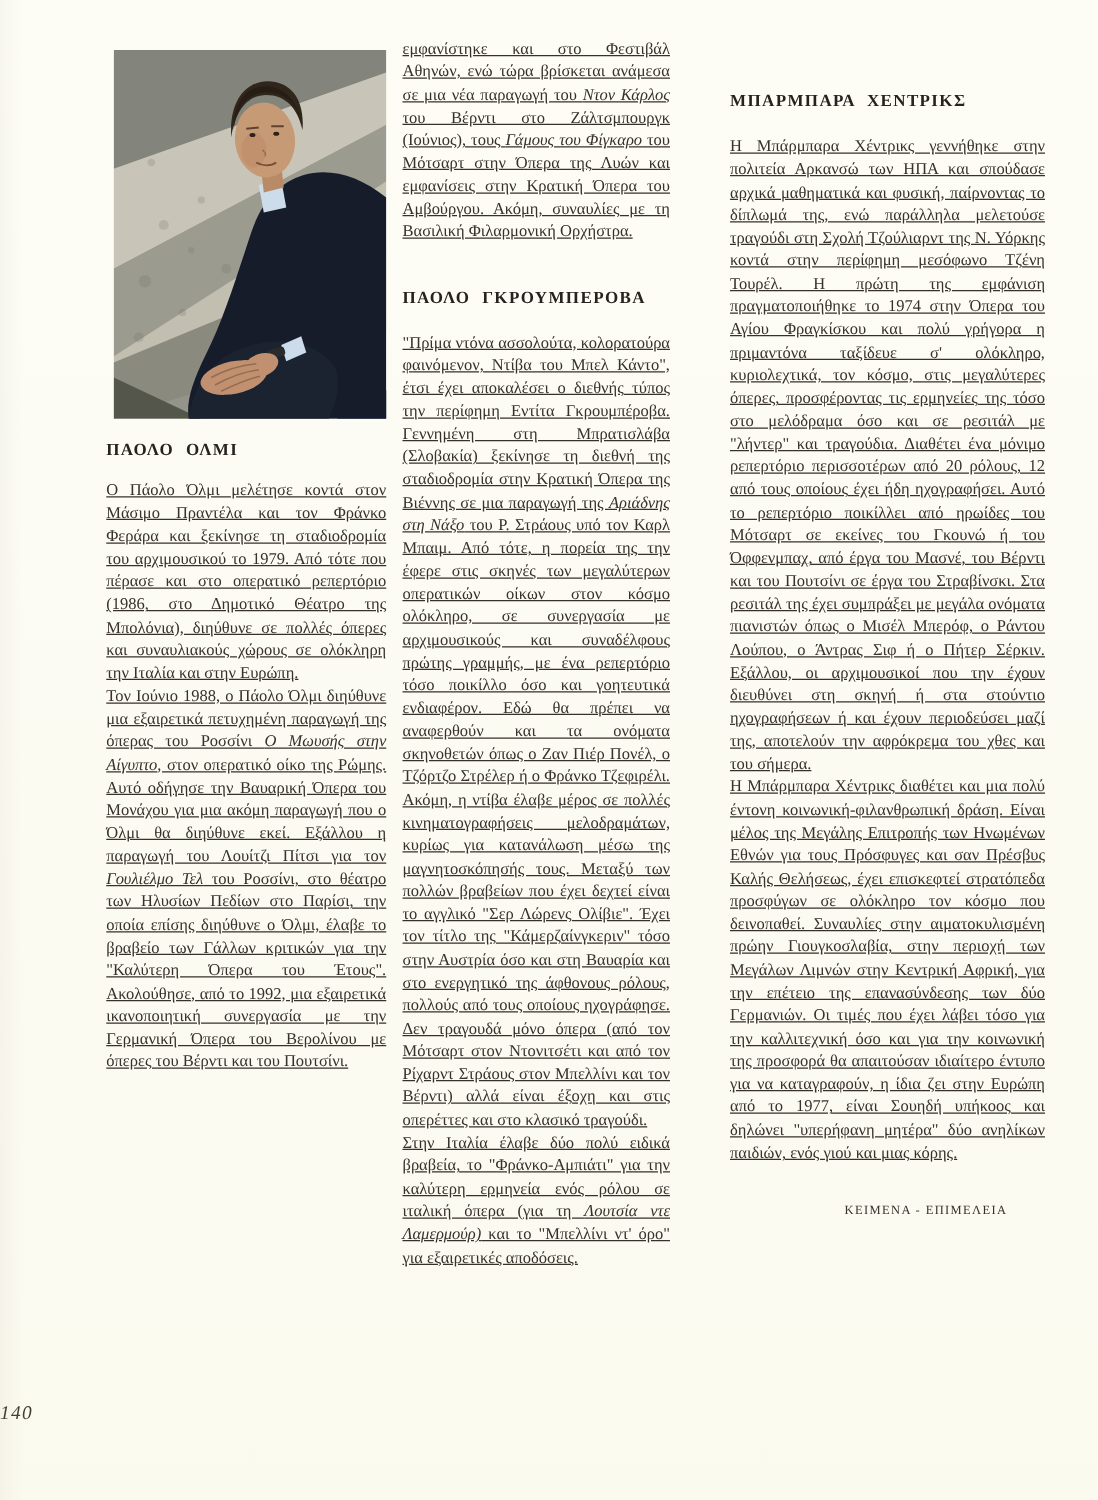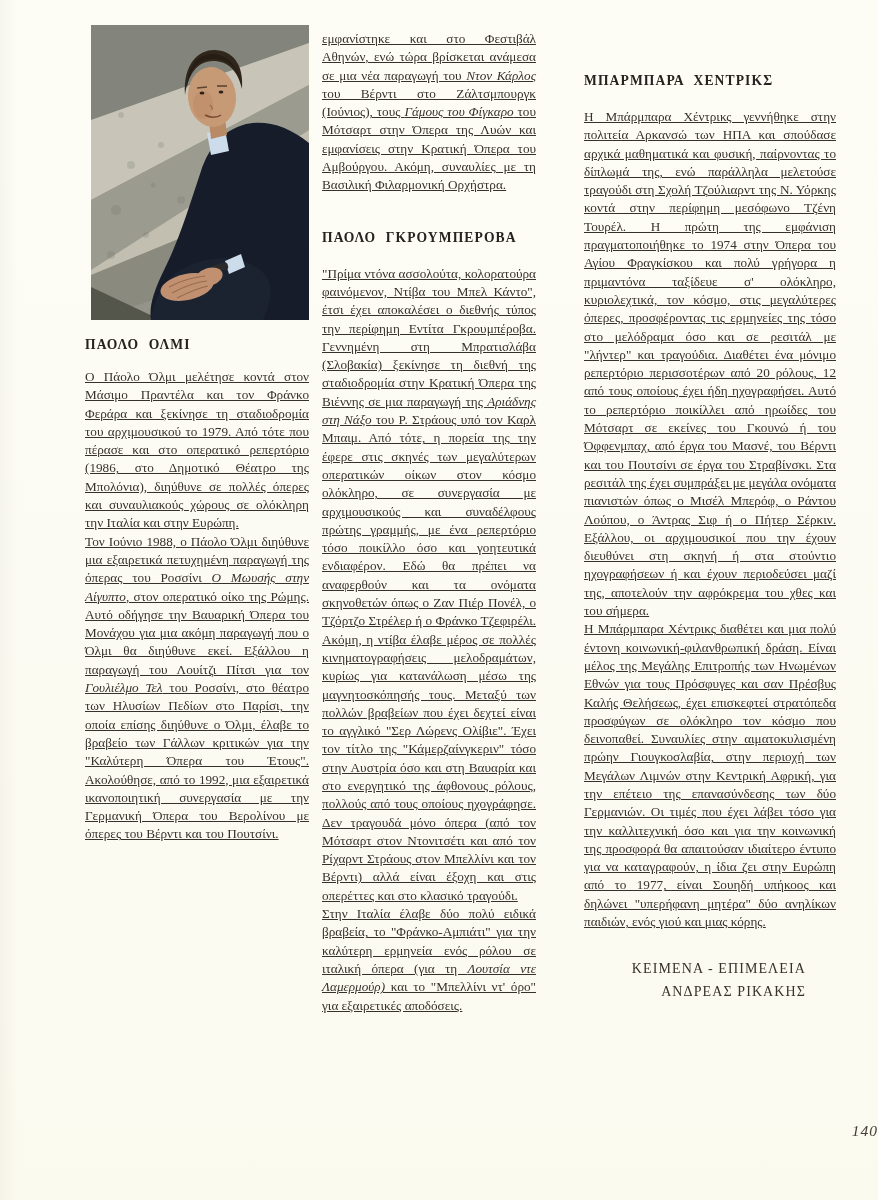--- a/index.html
+++ b/index.html
@@ -10,21 +10,21 @@
     font-family:"Liberation Serif","DejaVu Serif",serif;
     color:#37312b;
     overflow:hidden;
   }
   .page::before{
     content:""; position:absolute; left:0; top:0; bottom:0; width:18px;
     background:linear-gradient(90deg,rgba(120,110,90,0.05),rgba(0,0,0,0));
     pointer-events:none;
   }
   .column { position:absolute; }
-  .col-1 { left:85px;  top:25px;  width:224px; }
+  .col-1 { left:85px;  top:40px;  width:224px; }
   .col-2 { left:322px; top:30px;  width:214px; }
   .col-3 { left:584px; top:28px;  width:252px;margin-top:44px; }
 
   .photo-frame { margin:0 0 16px 6px; width:218px; height:295px; line-height:0; }
 
   h2.article-heading {
     font-size:13.6px; font-weight:bold; color:#272220;
     letter-spacing:1.1px; word-spacing:5px; line-height:17px;
     margin:0 0 15px 0;
   }
@@ -32,27 +32,27 @@
   .col-3 h2.article-heading { margin-bottom:19px; }
 
   .body p.para {
     margin:0; font-size:13.2px; line-height:18.3px;
     text-align:justify; hyphens:auto;text-decoration:underline; -webkit-hyphens:auto;
   }
   .body p.para span.it { font-style:italic; }
 
   .credits {
     margin-top:26px; padding-right:30px;
-    text-align:right; font-size:14px; line-height:23px;
+    text-align:right; font-size:10px; line-height:23px;
     letter-spacing:1.1px; color:#37312b;
   }
 
   .page-number {
     position:absolute; left:0; right:0; top:1122px;
-    text-align:right; font-style:italic; font-size:15.5px;
+    text-align:left; font-style:italic; font-size:15.5px;
     letter-spacing:1px; color:#453e37;
   }
 </style>
 </head>
 <body>
 
 <div class="page">
 
   <div class="column col-1">
     <figure class="photo-frame">
@@ -127,19 +127,18 @@
   </div>
 
   <div class="column col-3">
     <h2 class="article-heading">ΜΠΑΡΜΠΑΡΑ ΧΕΝΤΡΙΚΣ</h2>
     <div class="body">
         <p class="para"><span>Η  Μπάρμπαρα Χέντρικς γεννήθηκε στην πολιτεία Αρκανσώ των ΗΠΑ και σπούδασε αρχικά μαθηματικά και φυσική, παίρνοντας το δίπλωμά της, ενώ παράλληλα μελετούσε τραγούδι στη Σχολή Τζούλιαρντ της Ν. Υόρκης κοντά στην περίφημη μεσόφωνο Τζένη Τουρέλ. Η πρώτη της εμφάνιση πραγματοποιήθηκε το 1974 στην Όπερα του Αγίου Φραγκίσκου και πολύ γρήγορα η πριμαντόνα ταξίδευε σ' ολόκληρο, κυριολεχτικά, τον κόσμο, στις μεγαλύτερες όπερες, προσφέροντας τις ερμηνείες της τόσο στο μελόδραμα όσο και σε ρεσιτάλ με "λήντερ" και τραγούδια. Διαθέτει ένα μόνιμο ρεπερτόριο περισσοτέρων από 20 ρόλους, 12 από τους οποίους έχει ήδη ηχογραφήσει. Αυτό το ρεπερτόριο ποικίλλει από ηρωίδες του Μότσαρτ σε εκείνες του Γκουνώ ή του Όφφενμπαχ, από έργα του Μασνέ, του Βέρντι και του Πουτσίνι σε έργα του Στραβίνσκι. Στα ρεσιτάλ της έχει συμπράξει με μεγάλα ονόματα πιανιστών όπως ο Μισέλ Μπερόφ, ο Ράντου Λούπου, ο Άντρας Σιφ ή ο Πήτερ Σέρκιν. Εξάλλου, οι αρχιμουσικοί που την έχουν διευθύνει στη σκηνή ή στα στούντιο ηχογραφήσεων ή και έχουν περιοδεύσει μαζί της, αποτελούν την αφρόκρεμα του χθες και του σήμερα.</span></p>
         <p class="para"><span>Η Μπάρμπαρα Χέντρικς διαθέτει και μια πολύ έντονη κοινωνική-φιλανθρωπική δράση. Είναι μέλος της Μεγάλης Επιτροπής των Ηνωμένων Εθνών για τους Πρόσφυγες και σαν Πρέσβυς Καλής Θελήσεως, έχει επισκεφτεί στρατόπεδα προσφύγων σε ολόκληρο τον κόσμο που δεινοπαθεί. Συναυλίες στην αιματοκυλισμένη πρώην Γιουγκοσλαβία, στην περιοχή των Μεγάλων Λιμνών στην Κεντρική Αφρική, για την επέτειο της επανασύνδεσης των δύο Γερμανιών. Οι τιμές που έχει λάβει τόσο για την καλλιτεχνική όσο και για την κοινωνική της προσφορά θα απαιτούσαν ιδιαίτερο έντυπο για να καταγραφούν, η ίδια ζει στην Ευρώπη από το 1977, είναι Σουηδή υπήκοος και δηλώνει "υπερήφανη μητέρα" δύο ανηλίκων παιδιών, ενός γιού και μιας κόρης.</span></p>
       </div>
     <div class="credits">
       <div>ΚΕΙΜΕΝΑ - ΕΠΙΜΕΛΕΙΑ</div>
-      <div>ΑΝΔΡΕΑΣ ΡΙΚΑΚΗΣ</div>
     </div>
   </div>
 
   <div class="page-number">140</div>
 
 </div>
 
 </body></html>

